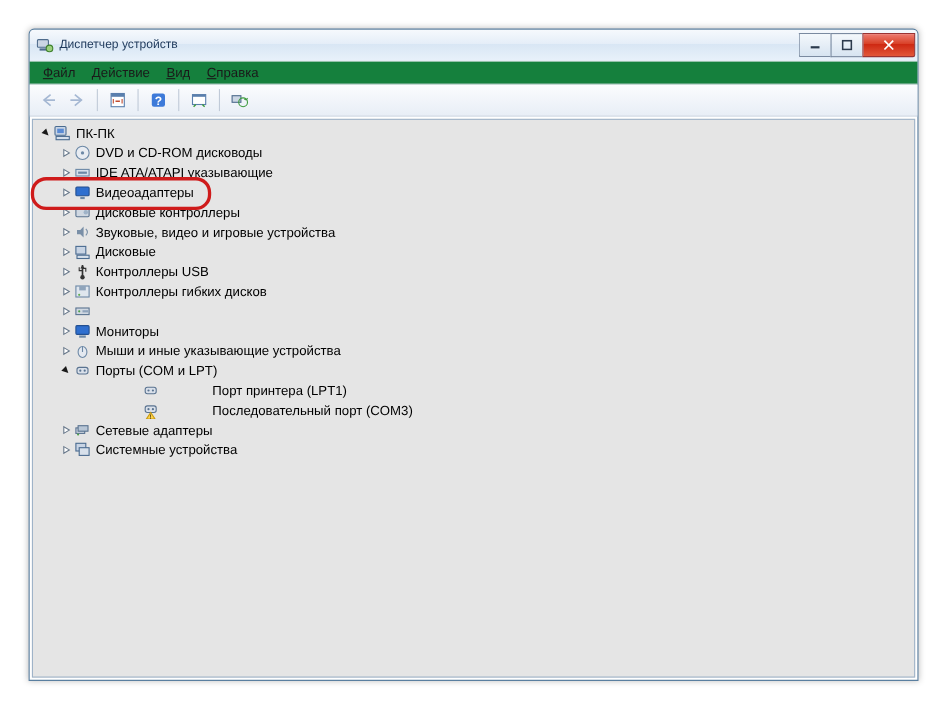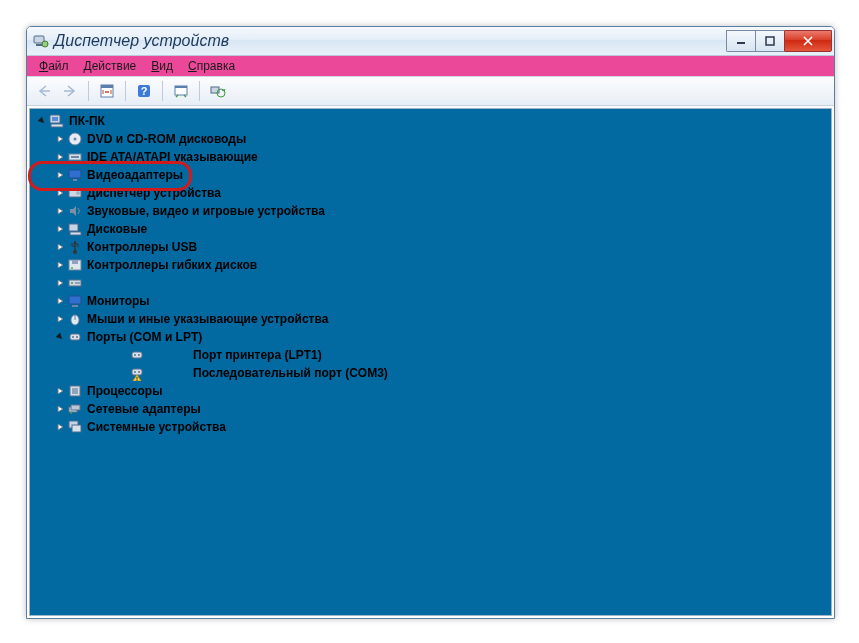--- a/index.html
+++ b/index.html
@@ -30,21 +30,21 @@
   .titlebar {
     height: 28px;
     background: linear-gradient(to bottom, #f6f9fd 0%, #e5eef8 45%, #d8e6f4 46%, #e8f1fa 100%);
     border-bottom: 1px solid #b9c8da;
     display: flex;
     align-items: center;
     padding: 0 2px 0 6px;
     border-radius: 4px 4px 0 0;
   }
   .titlebar .title-icon { width:16px; height:16px; margin-right:5px; }
-  .titlebar .title-text { color:#1e395b; font-size:16px; flex:1;font-style:italic; }
+  .titlebar .title-text { color:#1e395b; font-size:11px; flex:1; }
   .win-buttons { display:flex; align-items:center; gap:0; height:20px; }
   .win-btn {
     height:20px;
     border:1px solid #7a8aa0;
     display:flex; align-items:center; justify-content:center;
     font-size:11px;
     background: linear-gradient(to bottom, #f4f8fc, #d7e4f1);
   }
   .win-btn.min, .win-btn.max { width:28px; border-right:none; }
   .win-btn.min { border-radius: 0 0 0 2px; }
@@ -57,21 +57,21 @@
   }
   .win-btn svg { display:block; }
 
   
   .menubar {
     height: 20px;
     display:flex;
     align-items:center;
     padding: 0 6px;
     gap: 3px;
-    background:#ec4899;
+    background:#15803d;
     border-bottom:1px solid #d0d7e2;
   }
   .menubar span {
     padding: 1px 6px;
     color:#1a1a1a;
     cursor:default;
   }
   .menubar span u { text-decoration: underline; }
 
   
@@ -92,24 +92,23 @@
     border:1px solid transparent;
     border-radius:2px;
   }
   .tb-btn.disabled { opacity:.45; }
 
   
   .client {
     flex:1;
     margin: 2px;
     border:1px solid #9fb3c8;
-    background:#0369a1;
+    background:#e5e5e5;
     overflow:auto;
     padding: 3px 0 3px 2px;
-    font-weight: bold;
   }
   .tree-node {
     display:flex;
     align-items:center;
     height:18px;
     white-space:nowrap;
   }
   .twisty {
     width:12px; height:12px;
     display:inline-flex; align-items:center; justify-content:center;
@@ -296,21 +295,21 @@
           <svg width="10" height="10" viewBox="0 0 10 10">
             <path d="M3 2 L8 5 L3 8 Z" fill="#fff" stroke="#6a7a8c"></path>
           </svg>
         </span>
         <span class="node-icon">
           <svg width="16" height="16" viewBox="0 0 16 16">
             <rect x="2" y="4" width="12" height="8" rx="1" fill="#d0d8e2" stroke="#5a7390"></rect>
             <circle cx="11" cy="8" r="2" fill="#9fb3c8"></circle>
           </svg>
         </span>
-        <span class="node-label">Диспетчер устройства</span>
+        <span class="node-label">Дисковые контроллеры</span>
       </div>
       <div class="tree-node indent-1">
         <span class="twisty">
           <svg width="10" height="10" viewBox="0 0 10 10">
             <path d="M3 2 L8 5 L3 8 Z" fill="#fff" stroke="#6a7a8c"></path>
           </svg>
         </span>
         <span class="node-icon">
           <svg width="16" height="16" viewBox="0 0 16 16">
             <path d="M3 6 L6 6 L9 3 L9 13 L6 10 L3 10 Z" fill="#7a8fa7"></path>
@@ -447,34 +446,20 @@
         <span class="node-label">Последовательный порт (COM3)</span>
       </div>
       <div class="tree-node indent-1">
         <span class="twisty">
           <svg width="10" height="10" viewBox="0 0 10 10">
             <path d="M3 2 L8 5 L3 8 Z" fill="#fff" stroke="#6a7a8c"></path>
           </svg>
         </span>
         <span class="node-icon">
           <svg width="16" height="16" viewBox="0 0 16 16">
-            <rect x="3" y="3" width="10" height="10" fill="#d7dee8" stroke="#5a7390"></rect>
-            <rect x="5" y="5" width="6" height="6" fill="#8fa4bb"></rect>
-          </svg>
-        </span>
-        <span class="node-label">Процессоры</span>
-      </div>
-      <div class="tree-node indent-1">
-        <span class="twisty">
-          <svg width="10" height="10" viewBox="0 0 10 10">
-            <path d="M3 2 L8 5 L3 8 Z" fill="#fff" stroke="#6a7a8c"></path>
-          </svg>
-        </span>
-        <span class="node-icon">
-          <svg width="16" height="16" viewBox="0 0 16 16">
             <rect x="2" y="6" width="8" height="5" fill="#d0d8e2" stroke="#5a7390"></rect>
             <rect x="4" y="4" width="9" height="5" fill="#b8c6d6" stroke="#5a7390"></rect>
             <circle cx="4" cy="12" r="1" fill="#4fa04a"></circle>
           </svg>
         </span>
         <span class="node-label">Сетевые адаптеры</span>
       </div>
       <div class="tree-node indent-1">
         <span class="twisty">
           <svg width="10" height="10" viewBox="0 0 10 10">

